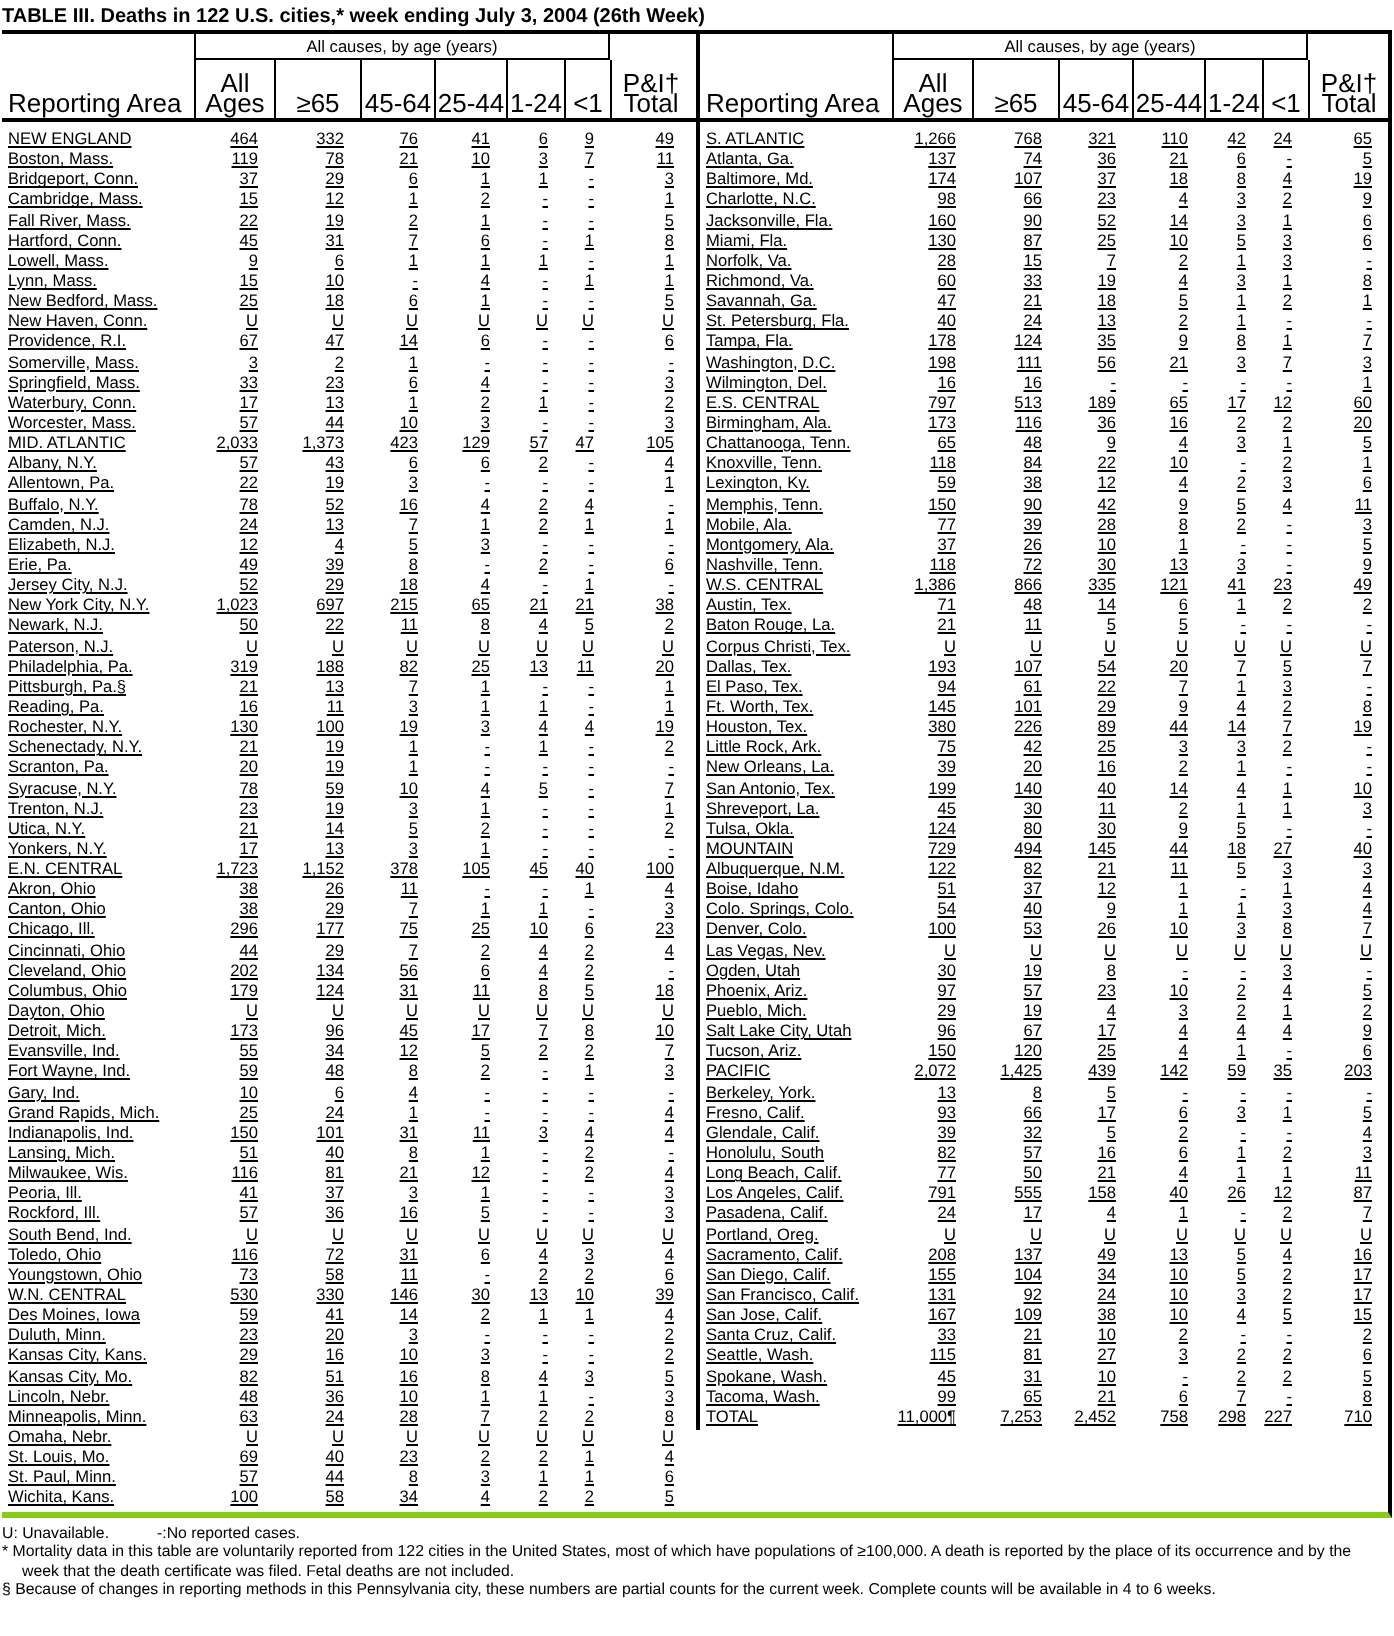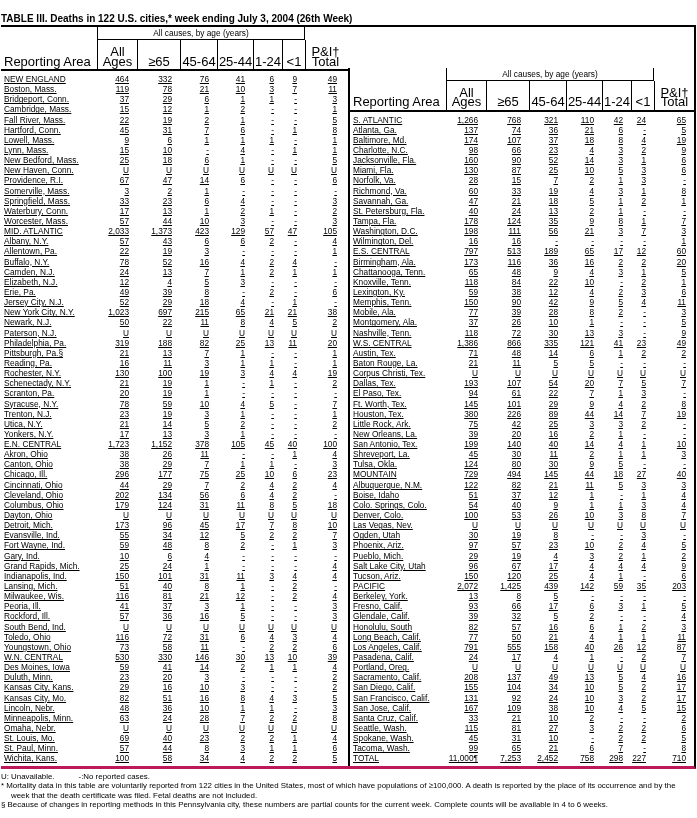--- a/index.html
+++ b/index.html
@@ -4,33 +4,33 @@
 <style>
   * { margin:0; padding:0; box-sizing:border-box; }
   html,body { background:#fff; }
   body {
     font-family:"Liberation Sans","DejaVu Sans",sans-serif;
     color:#000;
     width:697px; height:818px;
     overflow:hidden;
     position:relative;
   }
-  .page { width:697px; height:818px; padding:12px 1px 0 1px; }
+  .page { width:697px; height:818px; padding:2px 1px 0 1px; }
 
   .title {
     font-size:10px; font-weight:bold; letter-spacing:0; line-height:13px;
     white-space:nowrap;
   }
 
   .table {
     border-top:2px solid #000;
-    border-bottom:3px solid #be185d;
+    border-bottom:3px solid #84cc16;
     border-right:2px solid #000;
     display:flex;
-    align-items:flex-end;
+    align-items:flex-start;
     width:695px;
   }
   .half { width:347px; }
   .half.right { border-left:2px solid #000; width:346px; }
 
   .hrow1, .hrow2, .row {
     display:grid;
     grid-template-columns:96px 40px 43px 37px 36px 29px 23px 40px;
   }
   .half.right .hrow1, .half.right .hrow2, .half.right .row {

